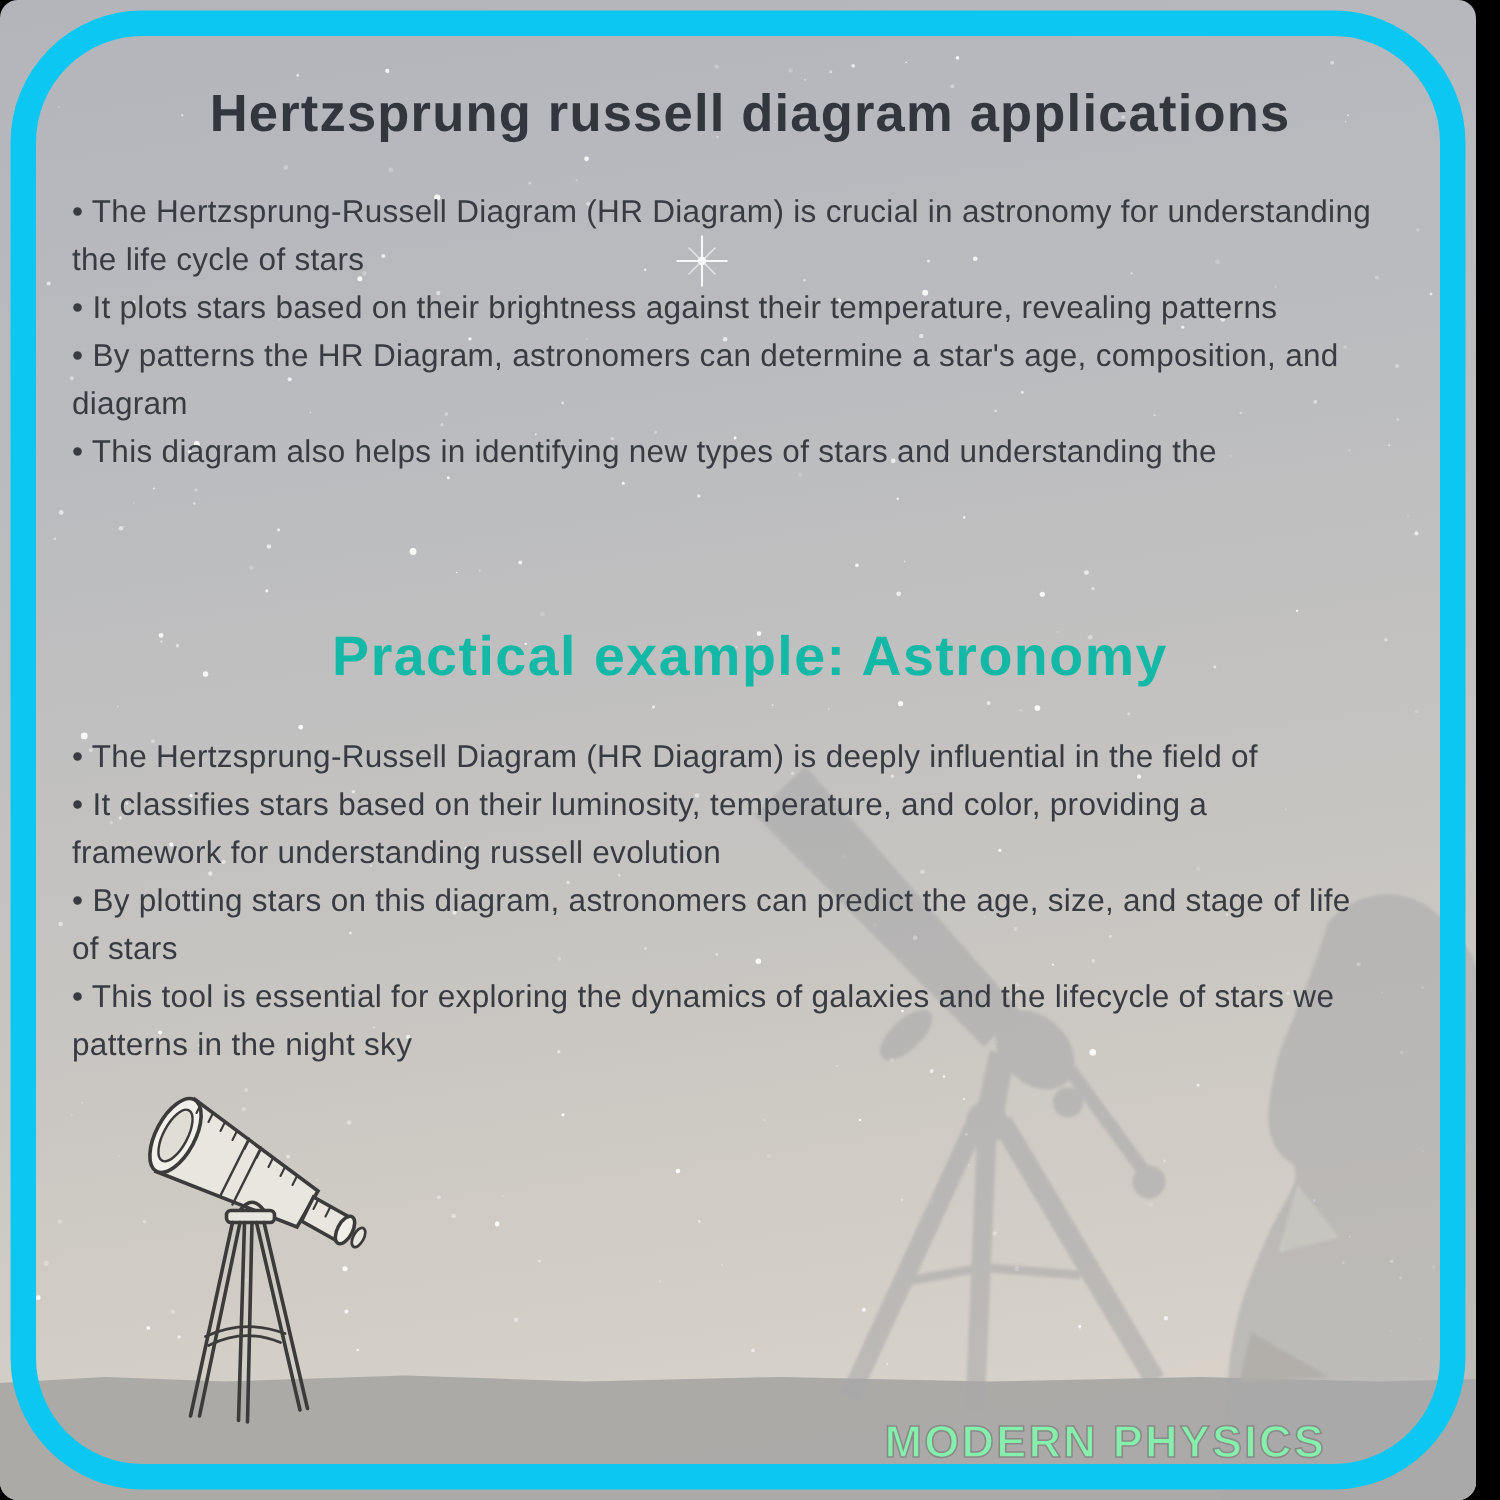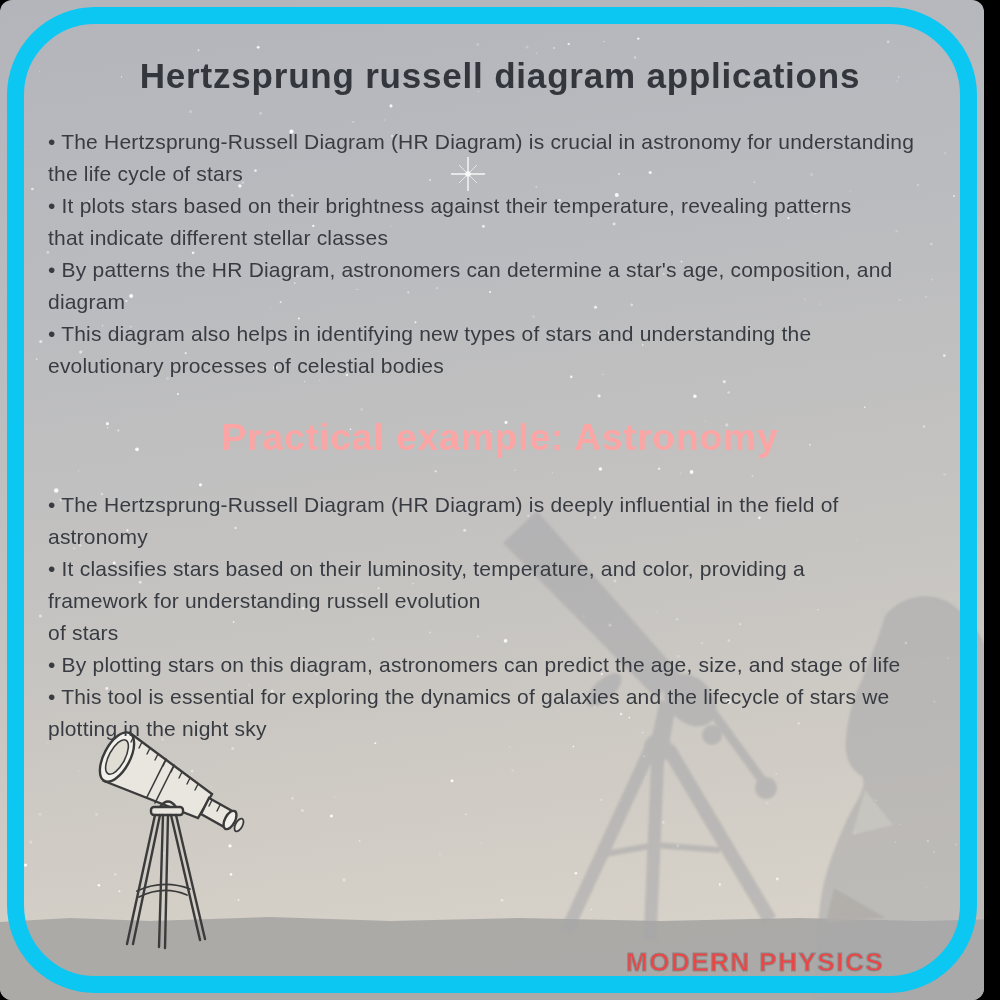--- a/index.html
+++ b/index.html
@@ -7,28 +7,28 @@
           font-family:"Liberation Sans","DejaVu Sans",sans-serif;}
   .sky{position:absolute;inset:0;
        background:linear-gradient(172deg,#b3b5bb 0%,#bbbcbf 30%,#c6c4c1 58%,#d3cec6 82%,#ddd7cd 100%);}
   svg.layer{position:absolute;left:0;top:0;width:1000px;height:1000px;}
   .soft{filter:blur(1.2px);}
   .border-ring{position:absolute;left:7px;top:7px;right:7px;bottom:7px;
                border:17px solid #0cc7f2;border-radius:88px;pointer-events:none;}
   .title{position:absolute;top:54px;left:0;width:1000px;text-align:center;
          font-size:35px;line-height:44px;font-weight:700;letter-spacing:0.8px;color:#33373d;}
   .heading2{position:absolute;top:416px;left:0;width:1000px;text-align:center;
-            font-size:37px;line-height:44px;font-weight:700;letter-spacing:1px;color:#fca5a5;}
+            font-size:37px;line-height:44px;font-weight:700;letter-spacing:1px;color:#14b8a6;}
   .sec{position:absolute;left:48px;width:950px;}
   #sec1{top:126px;}
   #sec2{top:489px;}
   .line{height:32px;line-height:32px;font-size:21px;letter-spacing:0.2px;
         color:#383c42;white-space:nowrap;}
-  .watermark{position:absolute;top:946px;right:100px;font-size:26px;line-height:32px;
-             font-weight:700;letter-spacing:1.5px;color:#ef4444;
+  .watermark{position:absolute;top:946px;right:100px;font-size:30px;line-height:32px;
+             font-weight:700;letter-spacing:1.5px;color:#86efac;
              -webkit-text-stroke:1px #8a8a8a;}
 </style>
 </head>
 <body>
 
 <div class="canvas">
 
   <div class="sky"></div>
 
   <svg class="layer" id="stars" viewBox="0 0 1000 1000">
@@ -367,37 +367,34 @@
       <path d="M 137 891 Q 163 879 190 889 M 139 897 Q 163 885 187 895" stroke-width="1.8"></path>
     </g>
   </svg>
 
   <div class="title">Hertzsprung russell diagram applications</div>
 
   <div class="sec" id="sec1">
     <div class="line">• The Hertzsprung-Russell Diagram (HR Diagram) is crucial in astronomy for understanding</div>
     <div class="line">the life cycle of stars</div>
     <div class="line">• It plots stars based on their brightness against their temperature, revealing patterns</div>
-    <div class="line">that indicate different stellar classes</div>
     <div class="line">• By patterns the HR Diagram, astronomers can determine a star's age, composition, and</div>
     <div class="line">diagram</div>
     <div class="line">• This diagram also helps in identifying new types of stars and understanding the</div>
-    <div class="line">evolutionary processes of celestial bodies</div>
   </div>
 
   <div class="heading2">Practical example: Astronomy</div>
 
   <div class="sec" id="sec2">
     <div class="line">• The Hertzsprung-Russell Diagram (HR Diagram) is deeply influential in the field of</div>
-    <div class="line">astronomy</div>
     <div class="line">• It classifies stars based on their luminosity, temperature, and color, providing a</div>
     <div class="line">framework for understanding russell evolution</div>
+    <div class="line">• By plotting stars on this diagram, astronomers can predict the age, size, and stage of life</div>
     <div class="line">of stars</div>
-    <div class="line">• By plotting stars on this diagram, astronomers can predict the age, size, and stage of life</div>
     <div class="line">• This tool is essential for exploring the dynamics of galaxies and the lifecycle of stars we</div>
-    <div class="line">plotting in the night sky</div>
+    <div class="line">patterns in the night sky</div>
   </div>
 
   <div class="border-ring"></div>
 
   <div class="watermark">MODERN PHYSICS</div>
 
 </div>
 
 </body></html>

